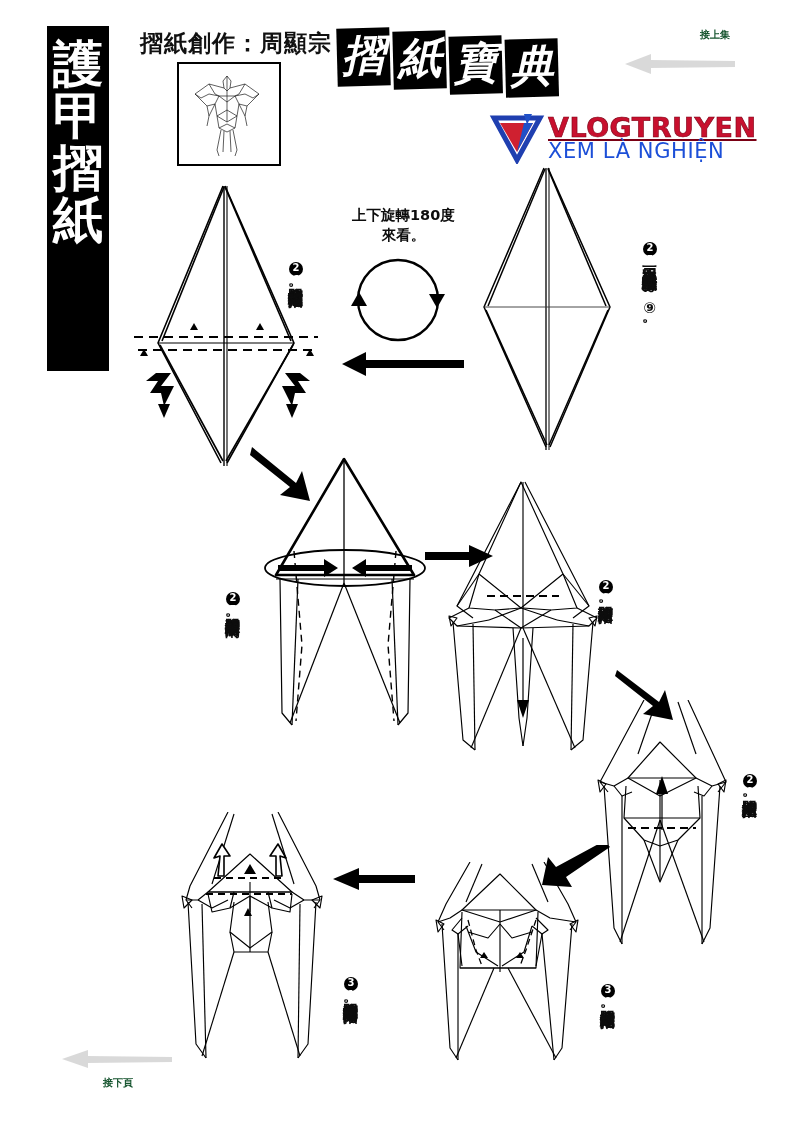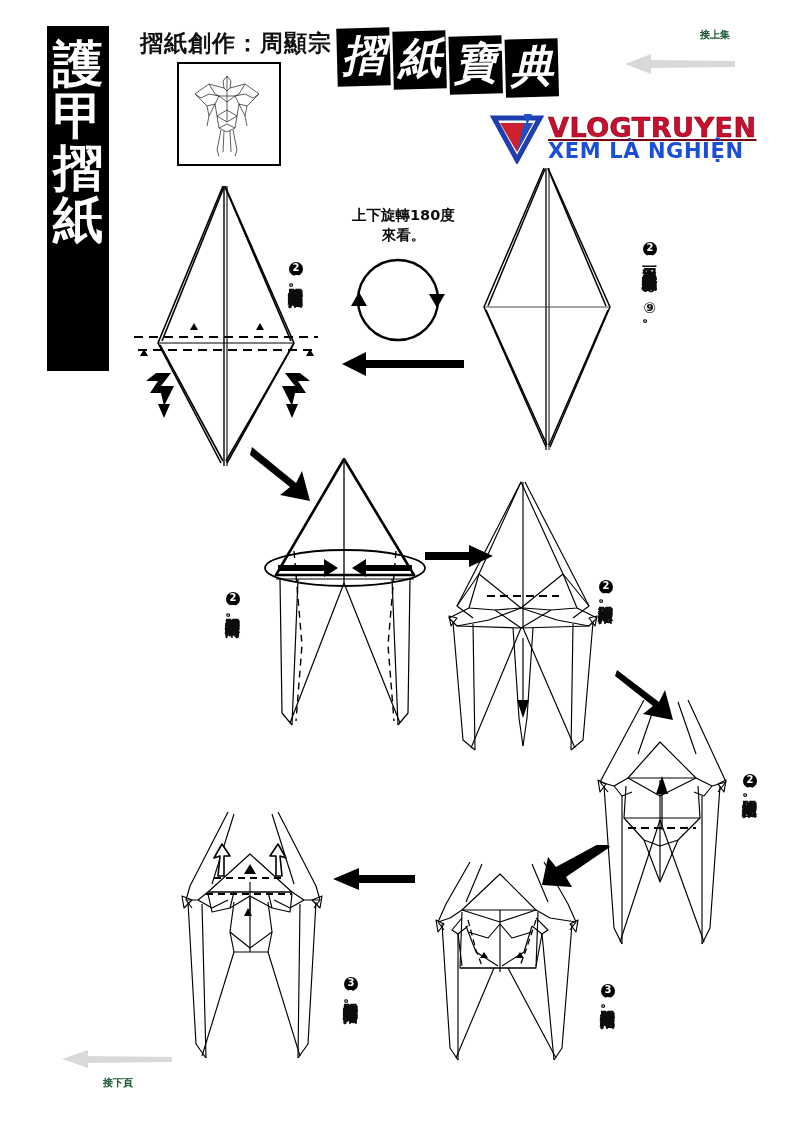--- a/index.html
+++ b/index.html
@@ -92,21 +92,21 @@
     color: #c8102e;
     letter-spacing: 0.5px;
     -webkit-text-stroke: 0.6px #7a0014;
     font-family: "DejaVu Sans", "Liberation Sans", sans-serif;
     text-decoration: underline;
   }
   #wm-sub {
     position: absolute;
     left: 60px; top: 27px;
     font-size: 21px;
-    font-weight: bold;
+    font-weight: normal;
     color: #1c4fd8;
     letter-spacing: 0.6px;
     font-family: "DejaVu Sans", "Liberation Sans", sans-serif;
   }
 
   
   .cont-note {
     font-size: 10px;
     font-weight: bold;
     color: #14532d;

